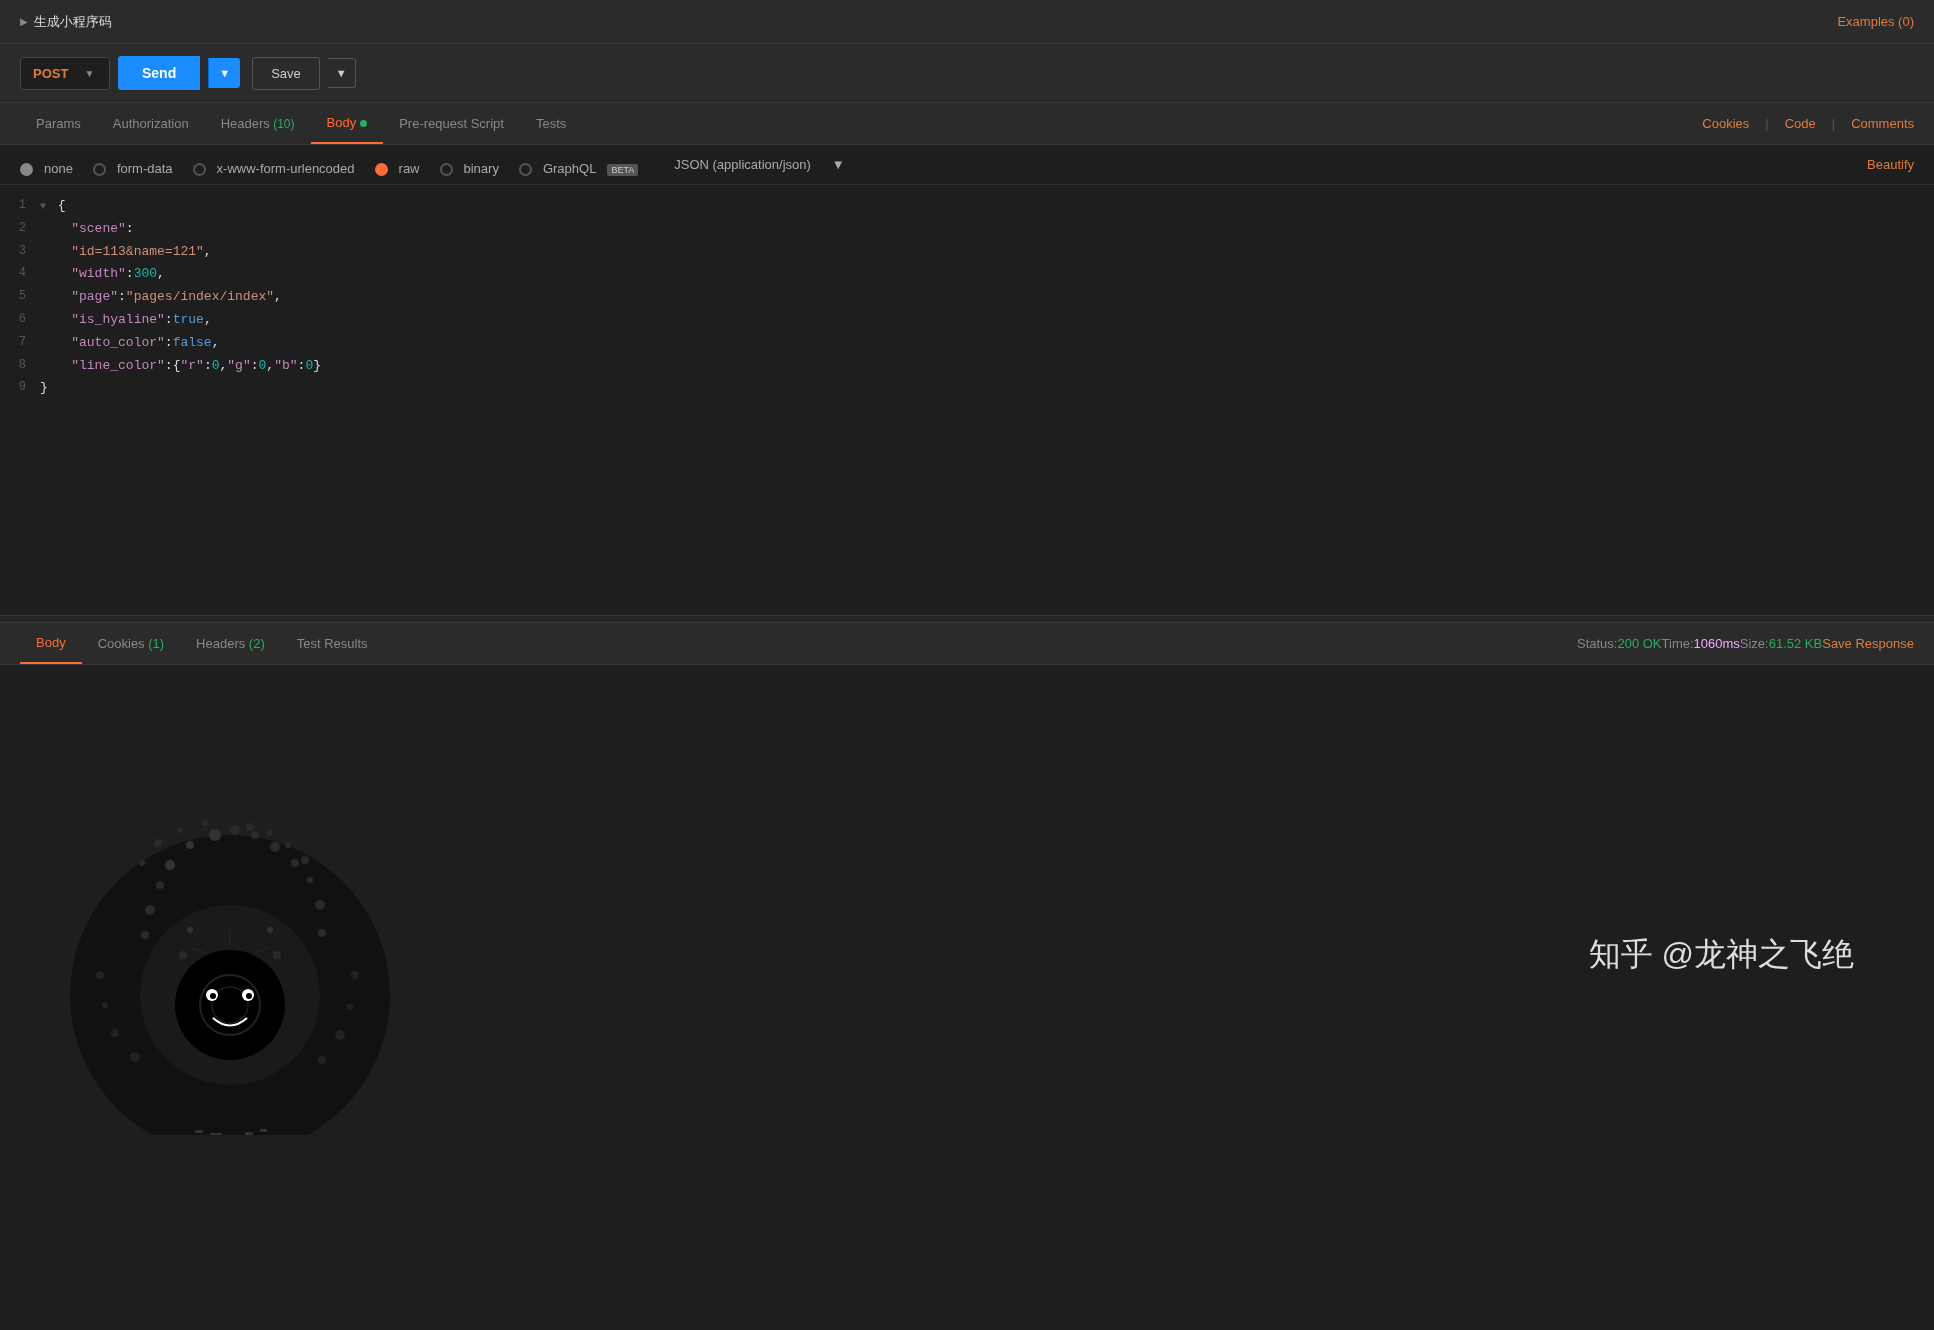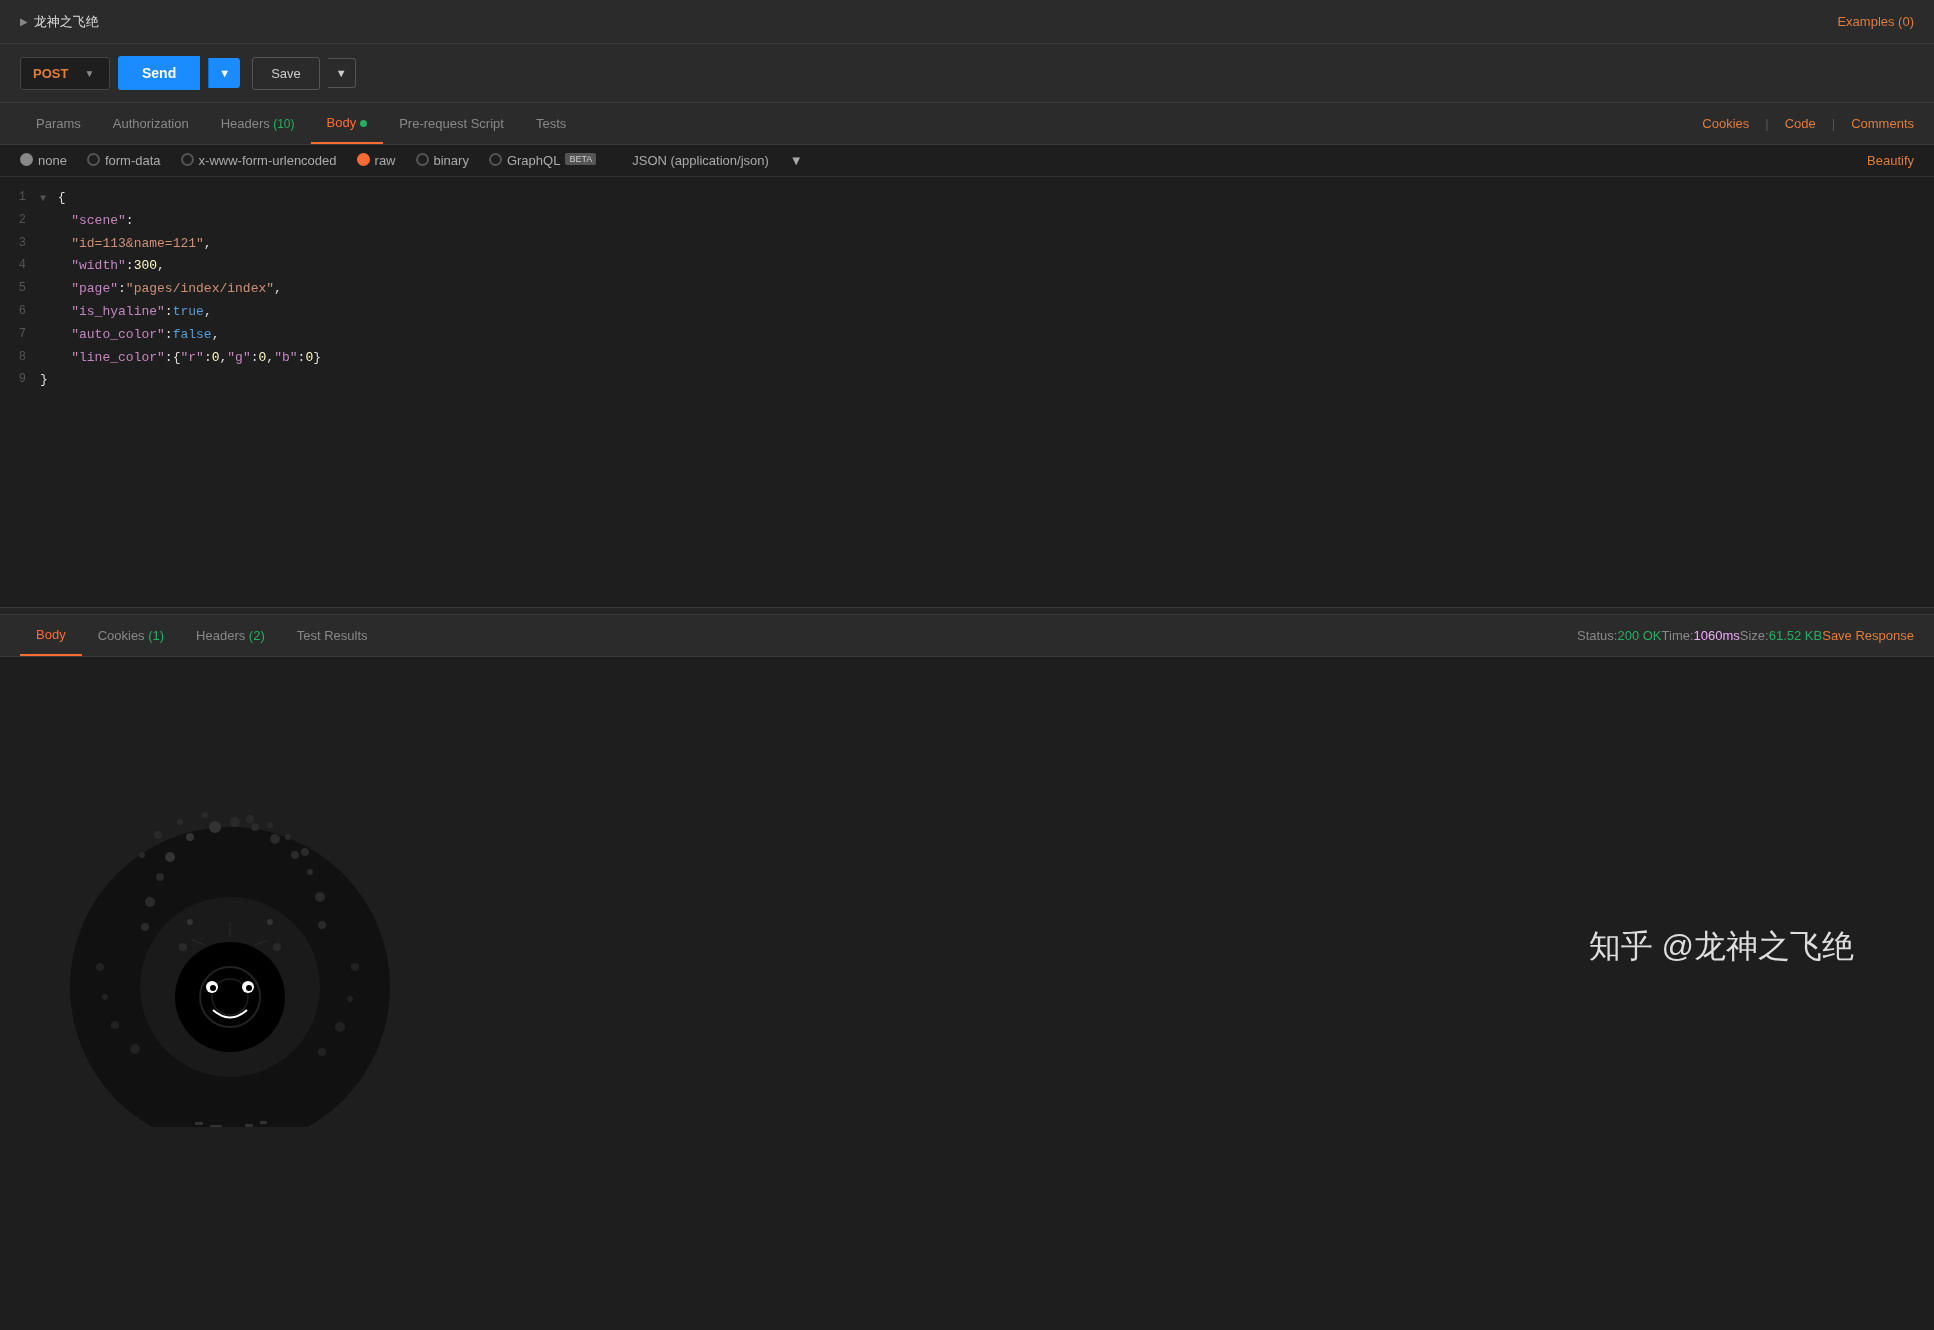--- a/index.html
+++ b/index.html
@@ -166,25 +166,26 @@
     .body-type-bar {
       background: #1e1e1e;
       display: flex;
       align-items: center;
       padding: 8px 20px;
       gap: 20px;
       border-bottom: 1px solid #2e2e2e;
     }
     .radio-option {
       display: flex;
-      align-items: flex-start;
-      gap: 5px;
+      align-items: flex-end;
+      gap: 11px;
       cursor: pointer;
       color: #aaa;
       font-size: 13px;
+      margin-top: 8px;
     }
     .radio-dot {
       width: 13px;
       height: 13px;
       border-radius: 50%;
       border: 2px solid #555;
       display: flex;
       align-items: center;
       justify-content: center;
     }
@@ -234,21 +235,21 @@
       min-width: 40px;
       padding-right: 14px;
       user-select: none;
       font-size: 12px;
     }
     .line-content { color: #ddd; }
     .c-brace { color: #ddd; }
     .c-key { color: #c586c0; }
     .c-colon { color: #ddd; }
     .c-string { color: #ce9178; }
-    .c-number { color: #fef9c3; }
+    .c-number { color: #14b8a6; }
     .c-bool { color: #569cd6; }
     .c-comma { color: #ddd; }
     .collapse-arrow { color: #555; font-size: 10px; margin-right: 4px; cursor: pointer; }
 
     
     .divider {
       height: 8px;
       background: #252525;
       border-top: 1px solid #3a3a3a;
       border-bottom: 1px solid #3a3a3a;
@@ -317,21 +318,21 @@
       text-align: right;
       margin-right: 60px;
     }
   </style>
 </head>
 <body>
 
 <div class="top-bar">
   <div class="top-bar-left">
     <span class="arrow">▶</span>
-    <span>龙神之飞绝</span>
+    <span>生成小程序码</span>
   </div>
   <div class="top-bar-right">Examples (0)</div>
 </div>
 
 <div class="url-bar">
   <div class="method-select">
     <span>POST</span>
     <span class="chevron">▼</span>
   </div>
   <button class="send-btn">Send</button>

